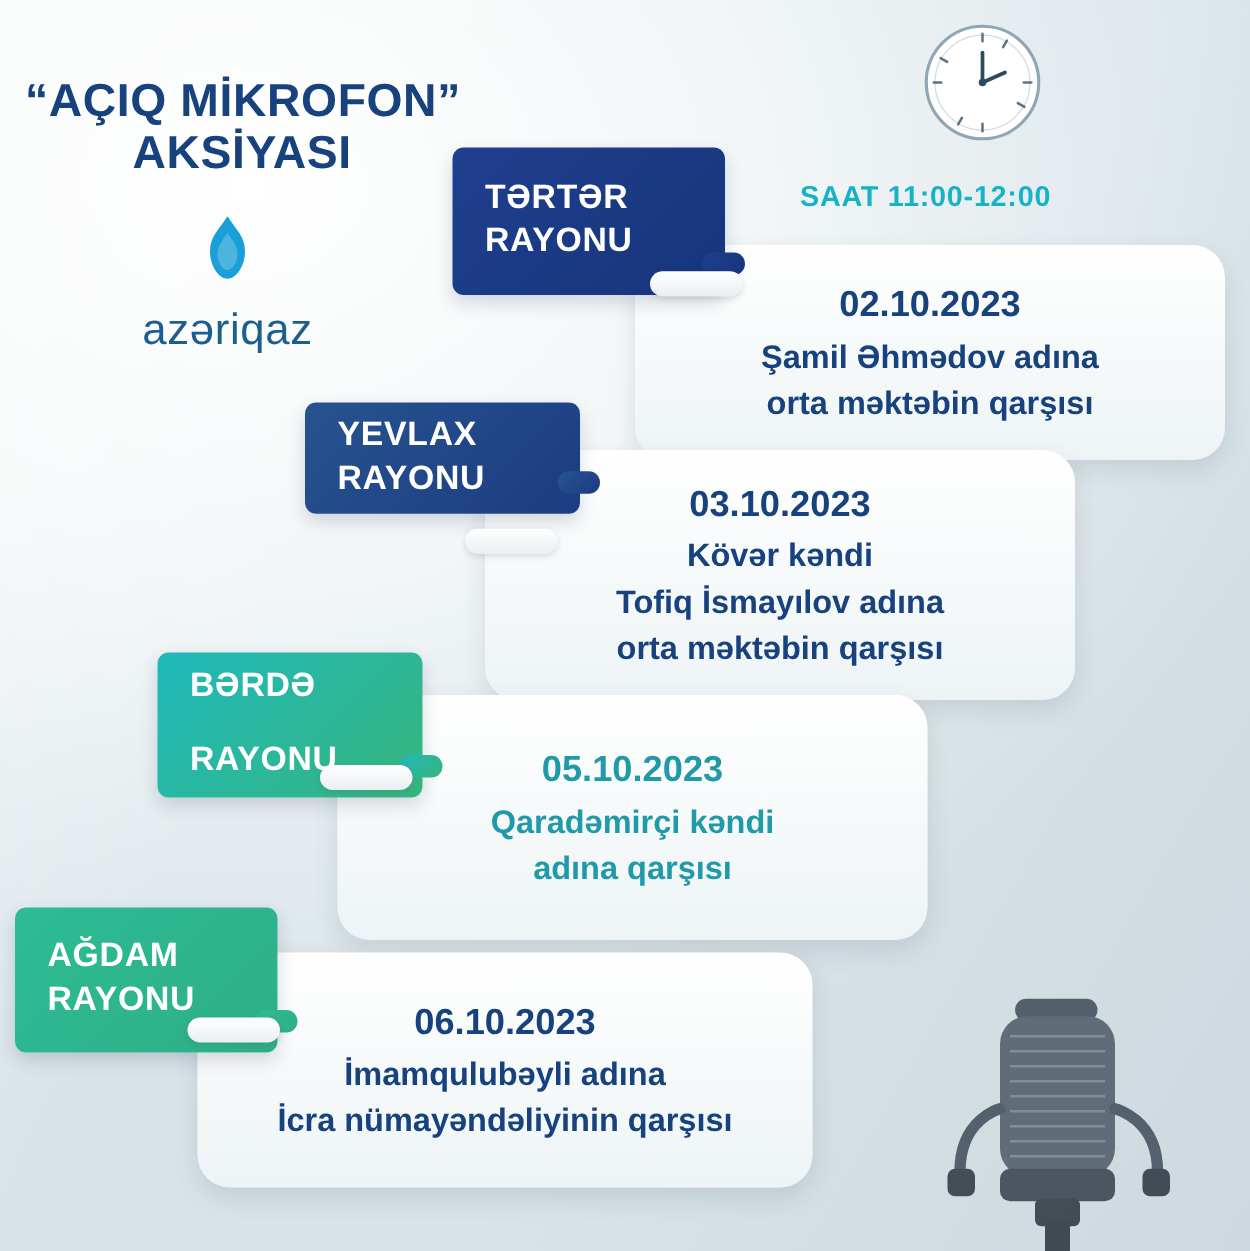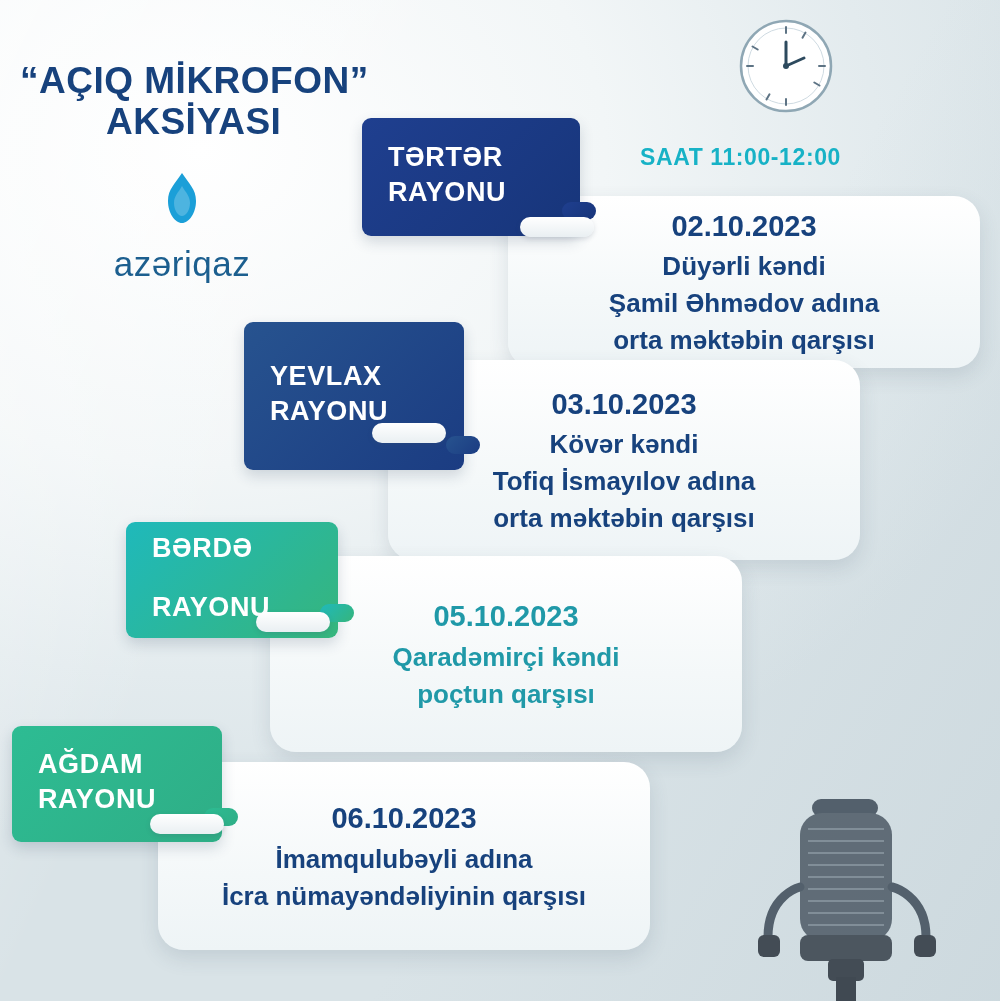--- a/index.html
+++ b/index.html
@@ -211,46 +211,45 @@
     </g>
     <line x1="48" y1="48" x2="48" y2="24" stroke="#2d4a5e" stroke-width="3" stroke-linecap="round"></line>
     <line x1="48" y1="48" x2="66" y2="40" stroke="#2d4a5e" stroke-width="3" stroke-linecap="round"></line>
     <circle cx="48" cy="48" r="3" fill="#2d4a5e"></circle>
   </svg>
 
   <div class="time-text">SAAT 11:00-12:00</div>
 
   <div class="card navy" style="left:508px; top:196px; width:472px; height:172px;">
     <div class="date">02.10.2023</div>
-    <div class="line">Düyərli kəndi</div>
     <div class="line">Şamil Əhmədov adına</div>
     <div class="line">orta məktəbin qarşısı</div>
   </div>
   <div class="connector" style="left:520px; top:217px; width:74px;"></div>
   <div class="tag" style="left:362px; top:118px; width:218px; height:118px; background:linear-gradient(135deg,#1f3f8f 0%,#17357a 100%);">
     <div>TƏRTƏR</div>
     <div class="tl2">RAYONU</div>
   </div>
 
   <div class="card navy" style="left:388px; top:360px; width:472px; height:200px;">
     <div class="date">03.10.2023</div>
     <div class="line">Kövər kəndi</div>
     <div class="line">Tofiq İsmayılov adına</div>
     <div class="line">orta məktəbin qarşısı</div>
   </div>
   <div class="connector" style="left:372px; top:423px; width:74px;"></div>
-  <div class="tag" style="left:244px; top:322px; width:220px; height:148px; background:linear-gradient(135deg,#27538f 0%,#1b3c82 100%);">
+  <div class="tag" style="left:244px; top:322px; width:220px; height:89px; background:linear-gradient(135deg,#27538f 0%,#1b3c82 100%);">
     <div>YEVLAX</div>
     <div class="tl2">RAYONU</div>
   </div>
 
   <div class="card teal" style="left:270px; top:556px; width:472px; height:196px;">
     <div class="date">05.10.2023</div>
     <div class="line">Qaradəmirçi kəndi</div>
-    <div class="line">poçtun qarşısı</div>
+    <div class="line">adına qarşısı</div>
   </div>
   <div class="connector" style="left:256px; top:612px; width:74px;"></div>
   <div class="tag" style="left:126px; top:522px; width:212px; height:116px; background:linear-gradient(135deg,#1fb9bb 0%,#36b57c 100%);gap:24px;">
     <div>BƏRDƏ</div>
     <div class="tl2">RAYONU</div>
   </div>
 
   <div class="card navy" style="left:158px; top:762px; width:492px; height:188px;">
     <div class="date">06.10.2023</div>
     <div class="line">İmamqulubəyli adına</div>

